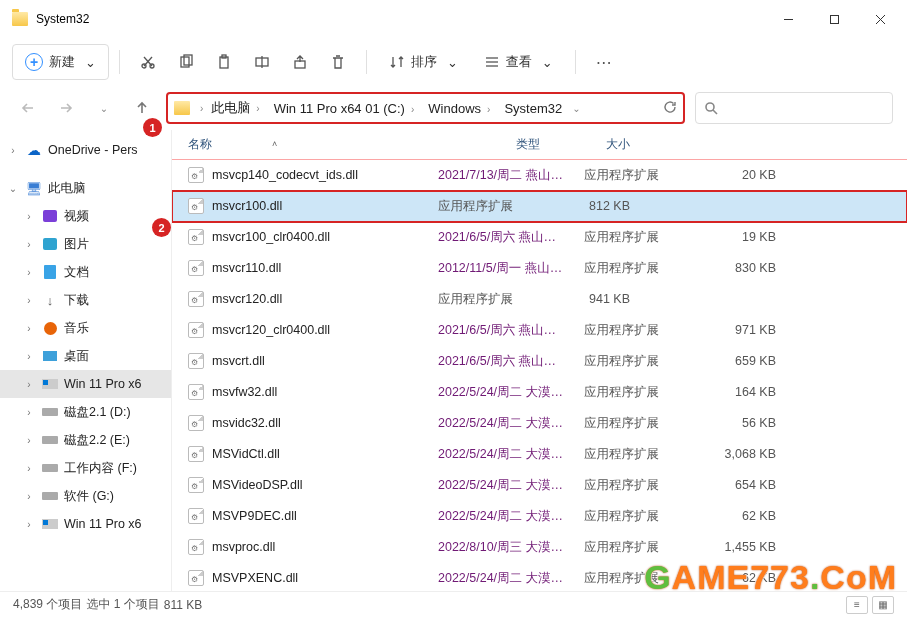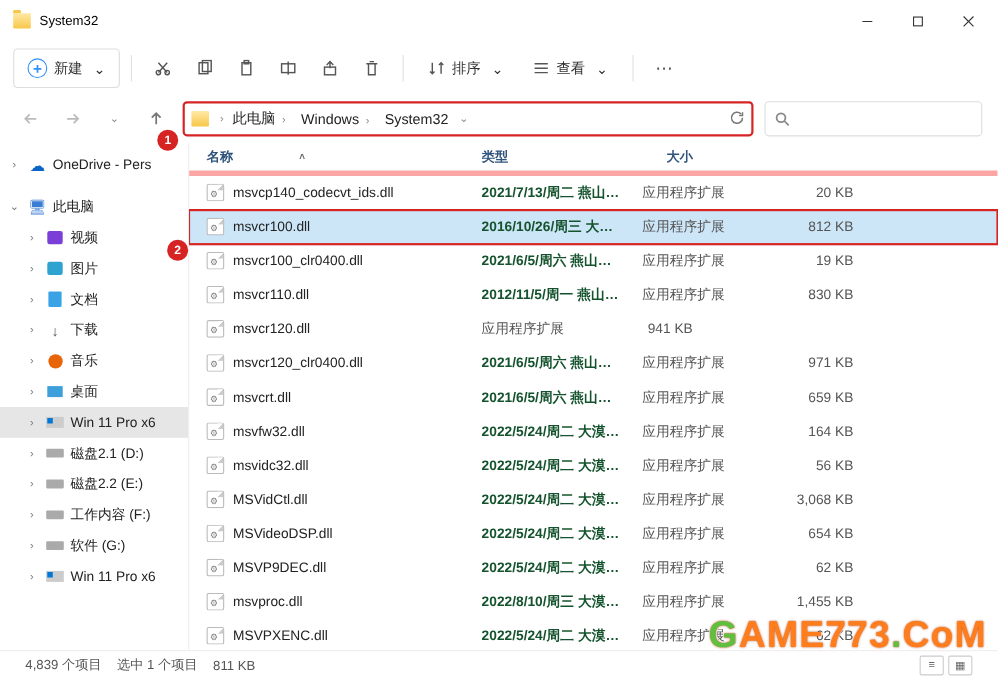--- a/index.html
+++ b/index.html
@@ -132,56 +132,55 @@
 .sbitem .ico { width:16px;height:16px;display:flex;align-items:center;justify-content:center;}
 .sbgap { height:10px; }
 .content {
   flex:1;
   border-left:1px solid #eee;
   display:flex;flex-direction:column;
 }
 .cols {
   height:30px;display:flex;align-items:center;
   padding:0 8px;font-size:12px;color:#30547c;
-  border-bottom:5px solid #fca5a5;
-  font-weight:bold;
+  border-bottom:1px solid #fca5a5;
 }
 .col { padding:0 8px; }
 .col.name { width:250px; display:flex;align-items:center;gap:60px;}
 .col.date { width:146px; }
-.col.type { width:118px; }
+.col.type { width:118px;text-align:right; }
 .col.size { width:90px; text-align:right;}
 .sortcaret { font-size:9px;color:#666; }
 
 .rows { overflow:auto; }
 .row {
   height:31px;display:flex;align-items:center;
   padding:0 8px;font-size:12.5px;color:#222;
 }
 .row.selected {
   background:#cde6f7;
   outline:2px solid #d62424;
   outline-offset:-1px;
 }
 .row .cell { padding:0 8px; overflow:hidden; white-space:nowrap; text-overflow:ellipsis; }
 .row .cell.name { width:250px; display:flex;align-items:center;gap:8px; }
-.row .cell.date { width:146px; color:#14532d;font-weight:bold;}
+.row .cell.date { width:146px; color:#701a75;}
 .row .cell.type { width:118px; color:#555;}
 .row .cell.size { width:90px; text-align:right; color:#555;}
 .fileico {
   width:16px;height:16px;border:1px solid #bbb;border-radius:2px;
   background:#fff;position:relative;flex:none;
 }
 .fileico::after{content:"";position:absolute;right:0;top:0;width:5px;height:5px;
   background:linear-gradient(135deg,#fff 50%,#ccc 50%);}
 .fileico .gear{position:absolute;left:2px;bottom:1px;font-size:8px;color:#777;}
 
 .statusbar{
-  height:26px;display:flex;align-items:center;padding:0 23px;
-  font-size:12px;color:#555;gap:14px;border-top:1px solid #eee;
+  height:26px;display:flex;align-items:center;padding:0 13px;
+  font-size:12px;color:#555;gap:4px;border-top:1px solid #eee;
 }
 .statusbar .gap{flex:1;}
 .viewbtns{display:flex;gap:4px;}
 .viewbtns .vb{width:22px;height:18px;border:1px solid #ccc;border-radius:2px;
   display:flex;align-items:center;justify-content:center;font-size:10px;color:#666;}
 
 .watermark{
   position:absolute;right:10px;bottom:20px;
   font-size:34px;font-weight:900;letter-spacing:1px;
   color:#ff7d1c;
@@ -297,20 +296,21 @@
   <div class="navarrow" style="color:#888;font-size:10px;">⌄</div>
   <div class="navarrow">
     <svg viewBox="0 0 14 14">
         <path d="M7 12 L7 2 M3 6 L7 2 L11 6"></path>
       </svg>
   </div>
   <div class="addrbox">
     <div class="fico"></div>
     <span style="color:#888;font-size:10px;padding:0 4px;">›</span>
     <span class="crumb"><span>此电脑</span><span class="chev">›</span></span>
+    <span class="crumb"><span>Win 11 Pro x64 01 (C:)</span><span class="chev">›</span></span>
     <span class="crumb"><span>Windows</span><span class="chev">›</span></span>
     <span class="crumb"><span>System32</span></span>
     <span style="color:#888;font-size:10px;padding:0 6px;">⌄</span>
     <span class="refresh">
       <svg width="14" height="14" viewBox="0 0 14 14" fill="none" stroke="#777" stroke-width="1.4">
           <path d="M12 7 A5 5 0 1 1 10.5 3.5 M12 2 L12 5 L9 5"></path>
         </svg>
     </span>
   </div>
   <div class="searchbox">
@@ -449,21 +449,20 @@
           <div class="cell type">应用程序扩展</div>
           <div class="cell size">20 KB</div>
         </div>
         <div class="row selected">
           <div class="cell name">
             <span class="fileico">
               <span class="gear">⚙</span>
             </span>
             <span>msvcr100.dll</span>
           </div>
-          <div class="cell date">2016/10/26/周三 大…</div>
           <div class="cell type">应用程序扩展</div>
           <div class="cell size">812 KB</div>
         </div>
         <div class="row">
           <div class="cell name">
             <span class="fileico">
               <span class="gear">⚙</span>
             </span>
             <span>msvcr100_clr0400.dll</span>
           </div>

